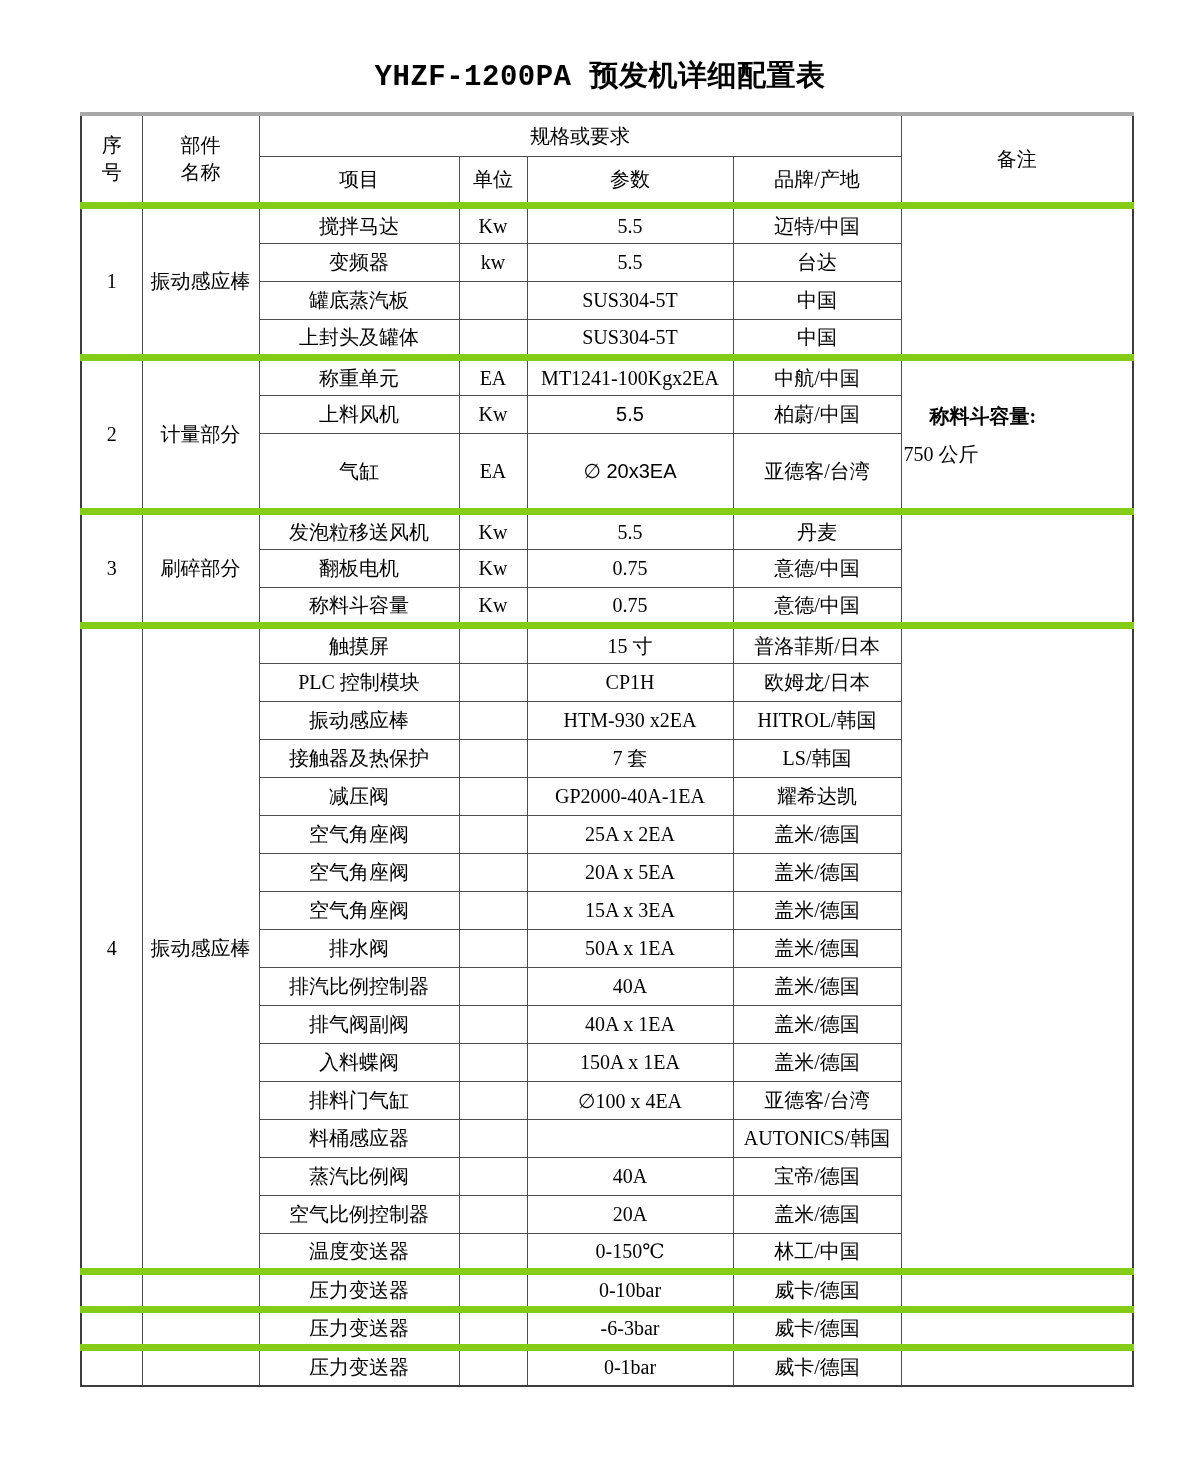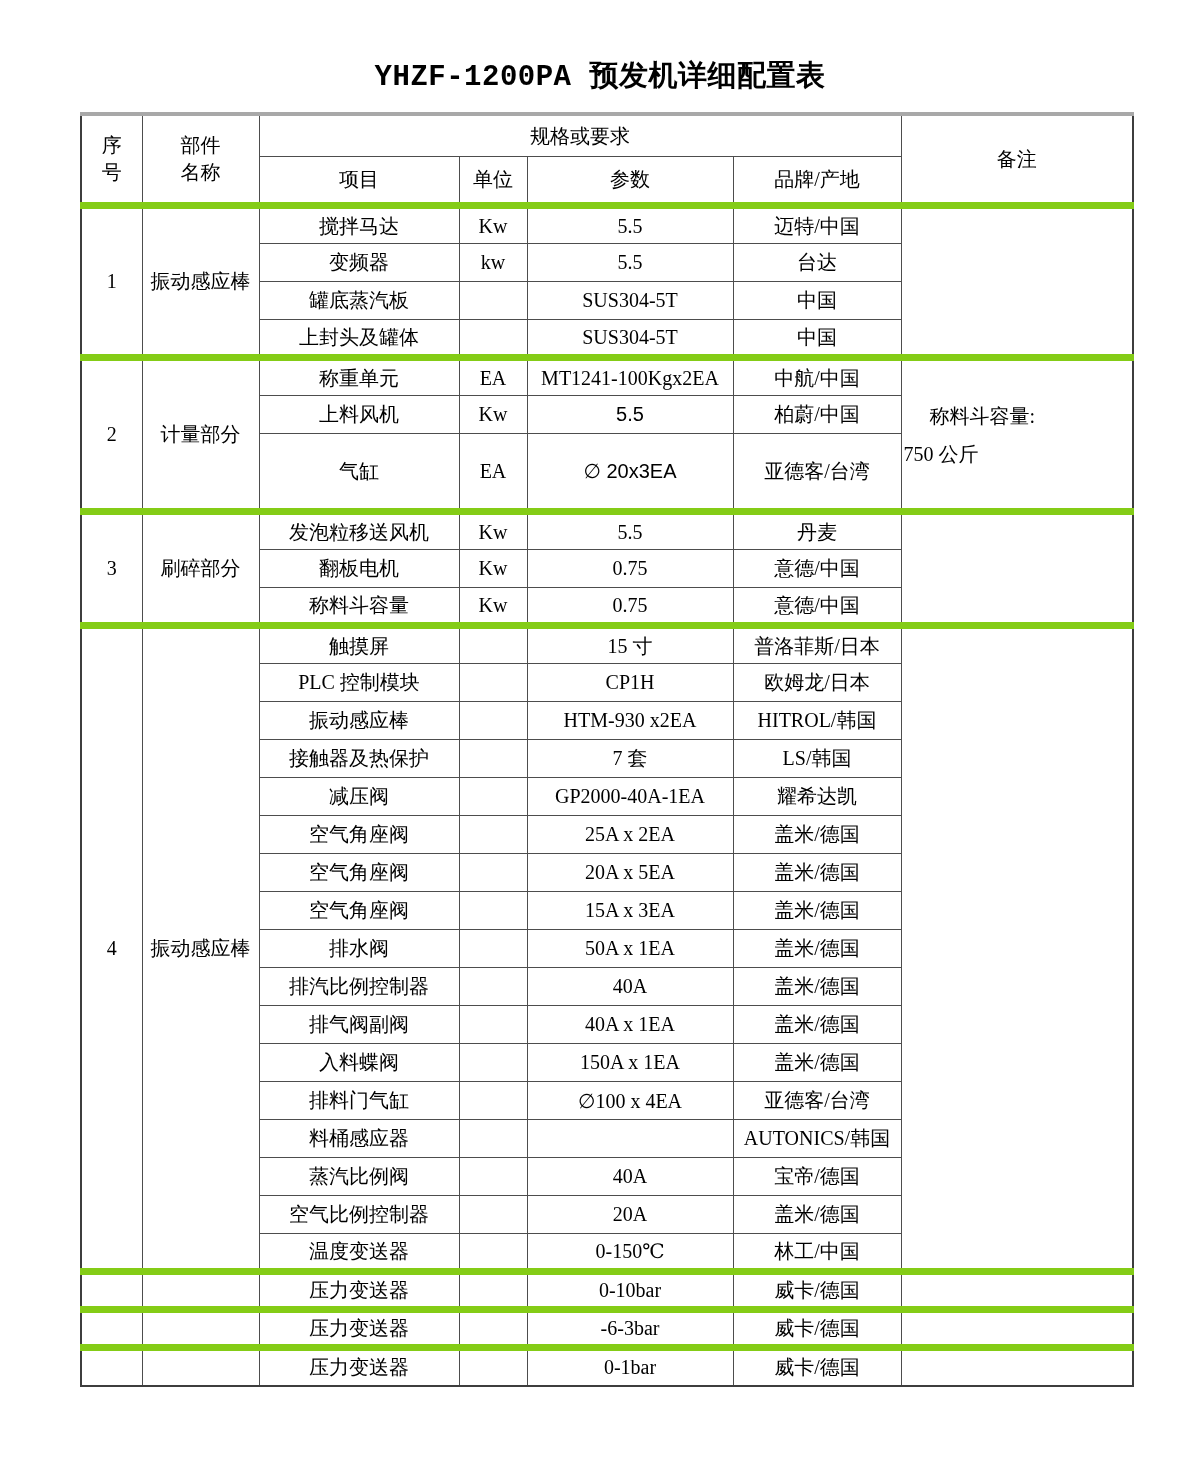--- a/index.html
+++ b/index.html
@@ -58,21 +58,21 @@
     line-height: 1.35;
   }
   .wrap-name {
     display: block;
     width: 2.6em;
     margin: 16px auto;
     word-break: break-all;
     line-height: 1.35;
   }
   td.c-remark { text-align: left; }
-  .remark-l1 { padding-left: 26px; line-height: 1.9; }
+  .remark-l1 { padding-left: 26px; line-height: 1.9; font-weight: bold; }
   .remark-l2 { line-height: 1.9; }
   .sans {
     font-family: "Liberation Sans", "DejaVu Sans", sans-serif;
     font-size: 19px;
   }
 </style>
 </head>
 <body>
 
 <div class="title">YHZF-1200PA 预发机详细配置表</div>

